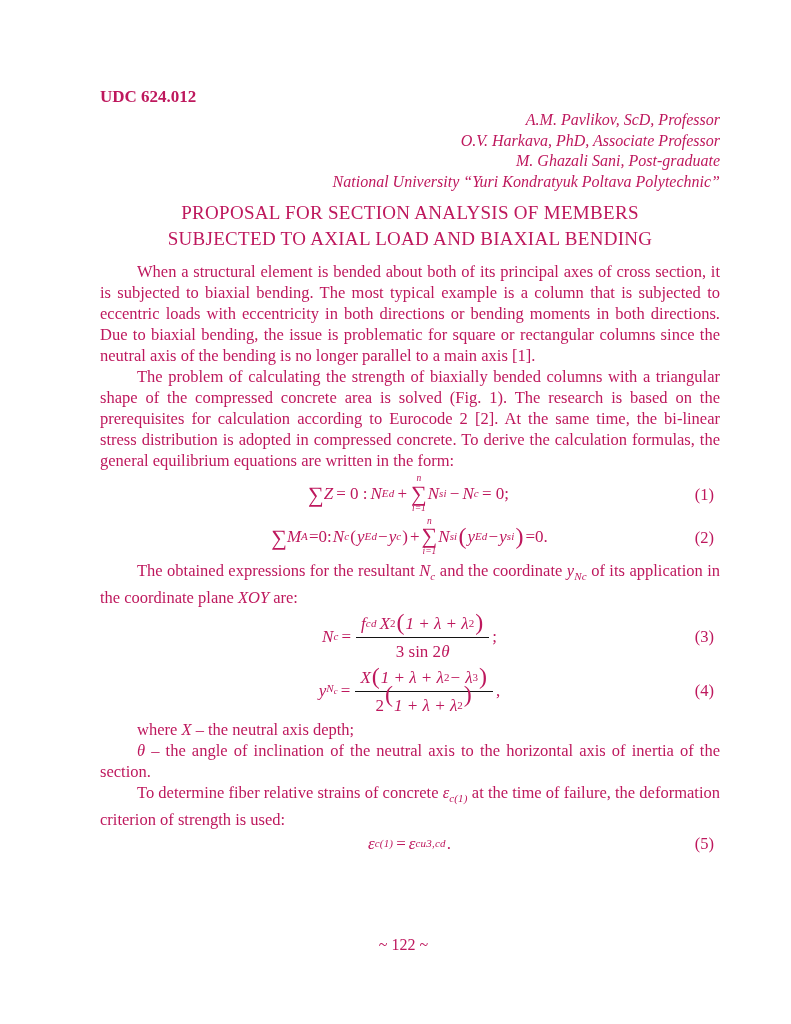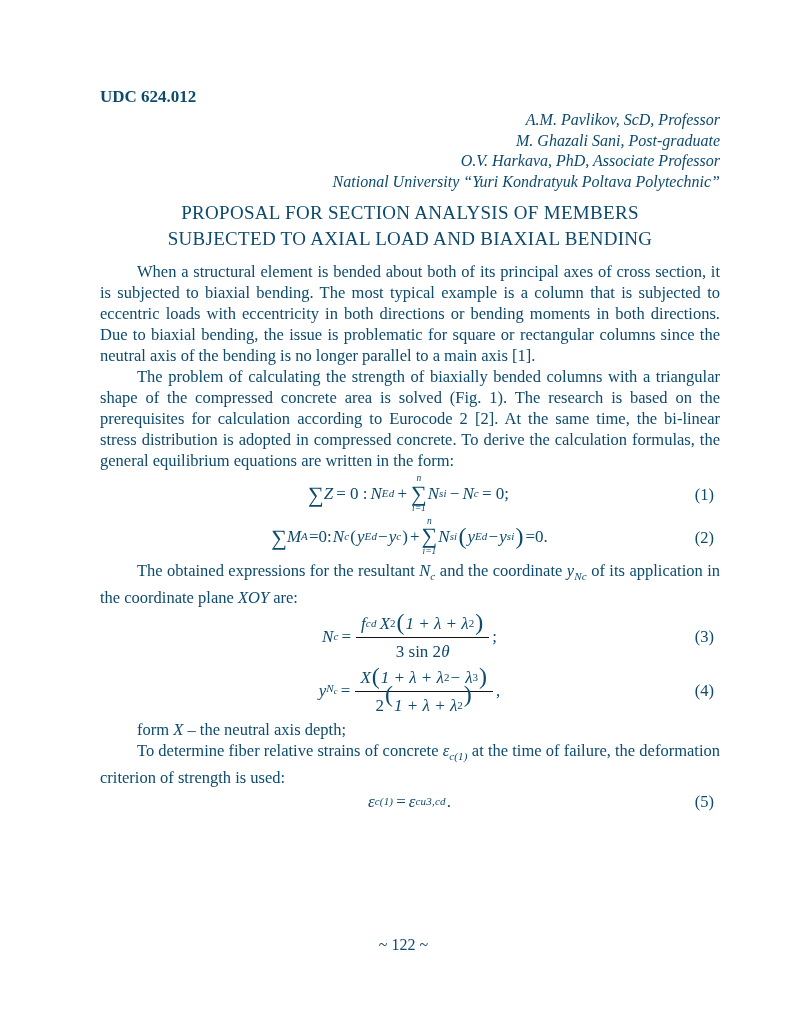--- a/index.html
+++ b/index.html
@@ -1,20 +1,20 @@
 <!DOCTYPE html>
 <html><head>
 <meta charset="utf-8">
 <style>
   html,body{margin:0;padding:0;background:#e8e8e8;}
   .page{
     position:relative;
     width:791px;height:1024px;
     background:#ffffff;
-    color:#0c4a6e;
+    color:#be185d;
     font-family:"Liberation Serif","DejaVu Serif",serif;
     overflow:hidden;
     box-sizing:border-box;
   }
   .content{
     position:absolute;
     left:100px;top:86px;
     width:620px;
   }
   .udc{
@@ -92,22 +92,22 @@
 </head>
 <body>
 
 <div class="page">
   <div class="content">
 
     <div class="udc">UDC 624.012</div>
 
     <div class="authors">
       <div>A.M. Pavlikov, ScD, Professor</div>
+      <div>O.V. Harkava, PhD, Associate Professor</div>
       <div>M. Ghazali Sani, Post-graduate</div>
-      <div>O.V. Harkava, PhD, Associate Professor</div>
       <div>National University “Yuri Kondratyuk Poltava Polytechnic”</div>
     </div>
 
     <div class="title">
       <div>PROPOSAL FOR SECTION ANALYSIS OF MEMBERS</div>
       <div>SUBJECTED TO AXIAL LOAD AND BIAXIAL BENDING</div>
     </div>
 
     <div class="body-text">
 
@@ -222,22 +222,23 @@
                 <span class="var">1 + λ + λ</span>
                 <span class="sp">2</span>
                 <span class="bigp">)</span>
               </span>
             </span>
             <span class="op-tight">,</span>
           </span>
         <span class="eq-num">(4)</span>
       </div>
 
-      <p class="para"><span>form </span><span class="var">X</span><span> – the neutral axis depth;</span></p>
-
+      <p class="para"><span>where </span><span class="var">X</span><span> – the neutral axis depth;</span></p>
+
+      <p class="para"><span class="var">θ</span><span> – the angle of inclination of the neutral axis to the horizontal axis of inertia of the section.</span></p>
 
       <p class="para"><span>To determine fiber relative strains of concrete </span><span class="var">ε</span><span class="sb">c(1)</span><span> at the time of failure, the deformation criterion of strength is used:</span></p>
 
       <div class="eq-row">
         <span class="eq-body">
             <span class="var">ε</span>
             <span class="sb">c(1)</span>
             <span class="op">=</span>
             <span class="var">ε</span>
             <span class="sb">cu3,cd</span>

